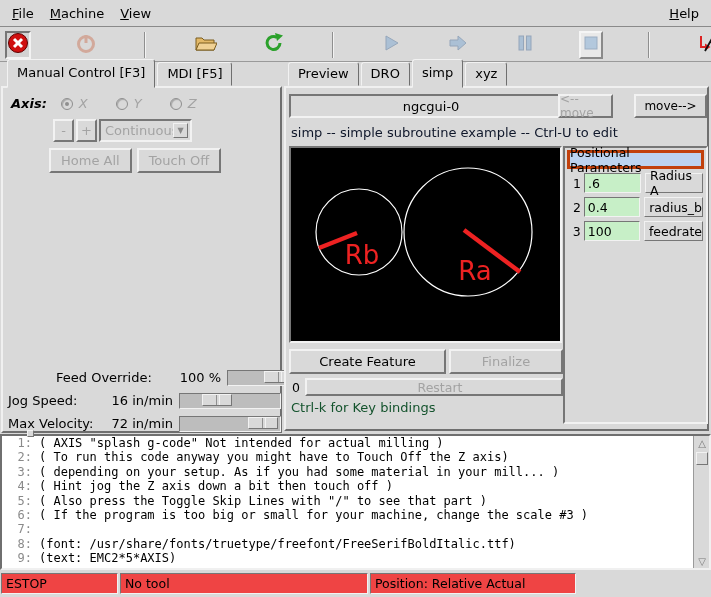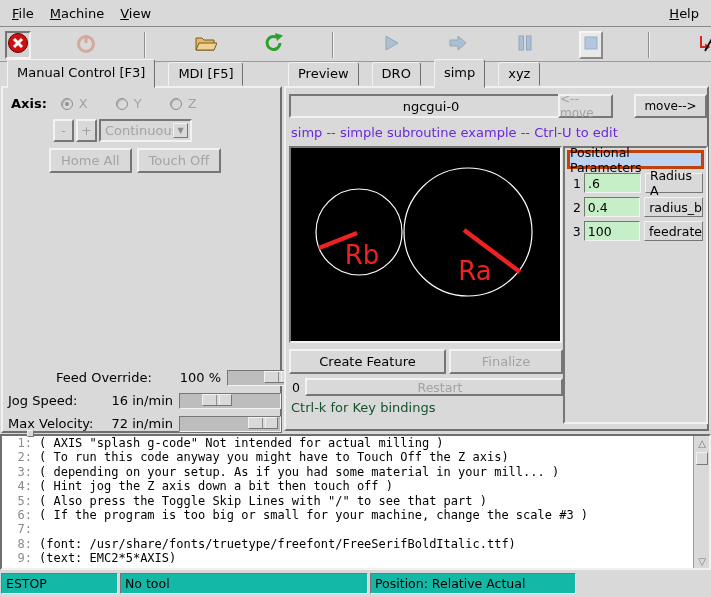--- a/index.html
+++ b/index.html
@@ -26,32 +26,32 @@
   .tbtn.pressed { border-color:#767676 #f2f2f2 #f2f2f2 #767676; background:#d2d2d2; }
   .tbtn.framed  { border-color:#f5f5f5 #8a8a8a #8a8a8a #f5f5f5; background:#e9e9e9; }
   .tbtn.selected{ border-color:#f5f5f5 #8a8a8a #8a8a8a #f5f5f5; background:#f4f4f4; }
   .tsep { width:2px; height:26px; margin:0 4px; border-left:1px solid #8f8f8f; border-right:1px solid #f3f3f3; }
   .faded { opacity:.5; }
   .letter-btn span.glyph { font-family:"DejaVu Serif","Liberation Serif",serif; font-weight:bold; font-size:16px; line-height:1; }
   .mark-bl::after { content:""; position:absolute; left:4px; bottom:3px; width:13px; height:5px;
     border-left:1px solid #222; border-bottom:1px solid #222; }
 
   
-  .tabrow { position:absolute; display:flex; align-items:flex-end; height:24px; z-index:3;gap:11px; }
+  .tabrow { position:absolute; display:flex; align-items:flex-end; height:24px; z-index:3; }
   .tab { padding:3px 9px 4px 9px; background:#d9d9d9; margin-right:2px; margin-top:4px;
     border:1px solid; border-color:#f2f2f2 #6f6f6f transparent #f2f2f2;
     border-top-left-radius:3px; border-top-right-radius:3px; }
   .tab.active { margin-top:0; padding-top:5px; padding-bottom:7px; position:relative; top:2px; z-index:4; }
 
   .frame { position:absolute; border:2px solid; border-color:#f0f0f0 #6f6f6f #6f6f6f #f0f0f0; background:#d9d9d9; }
   #left-frame  { left:1px;  top:86px; width:281px; height:347px; }
   #right-frame { left:284px; top:86px; width:425px; height:345px; }
 
   
-  .axis-row { position:absolute; left:8px; top:8px; display:flex; align-items:flex-start; }
+  .axis-row { position:absolute; left:8px; top:8px; display:flex; align-items:flex-start;font-style:italic; }
   .axis-label { font-weight:bold; margin-right:14px; }
   .radio-group { display:flex; align-items:center; margin-right:28px; }
   .radio { width:12px; height:12px; border-radius:50%; border:1px solid #8f8f8f;
     background:#d9d9d9; margin-right:6px; position:relative;
     box-shadow: inset 1px 1px 1px #a8a8a8; }
   .radio.on::after { content:""; position:absolute; left:3px; top:3px; width:4px; height:4px;
     border-radius:50%; background:#8f8f8f; }
   .jog-row { position:absolute; left:50px; top:31px; display:flex; align-items:center; }
   .jog-btn { width:21px; height:23px; display:flex; align-items:center; justify-content:center; margin-right:2px; }
   .combo { width:93px; height:23px; display:flex; align-items:center; padding-left:4px; position:relative; }
@@ -74,21 +74,21 @@
   .sash-grip { position:absolute; left:27px; top:430px; width:7px; height:7px;
     border:1px solid; border-color:#f2f2f2 #767676 #767676 #f2f2f2; background:#d9d9d9; z-index:5; }
 
   
   .ngc-entry { position:absolute; left:3px; top:6px; width:284px; height:24px;
     display:flex; align-items:center; justify-content:center; }
   .move-left  { position:absolute; left:272px; top:6px; width:55px; height:24px;
     display:flex; align-items:center; justify-content:center; font-size:12px; }
   .move-right { position:absolute; left:348px; top:6px; width:73px; height:24px;
     display:flex; align-items:center; justify-content:center; font-size:12px; }
-  .ngc-desc { position:absolute; left:5px; top:37px; color:#6d28d9; }
+  .ngc-desc { position:absolute; left:5px; top:37px; color:#0f172a; }
 
   .canvas-box { position:absolute; left:3px; top:58px; width:273px; height:197px; background:#000; }
   .canvas-box svg { display:block; }
 
   .params { position:absolute; left:277px; top:58px; width:145px; height:278px;
     border:2px solid; border-color:#767676 #f2f2f2 #f2f2f2 #767676; background:#d9d9d9; }
   .params-header { margin:2px; height:19px; background:#bdd3ef; border:3px solid #c2410c;
     display:flex; align-items:center; justify-content:center; font-size:12.5px; }
   .param-row { display:flex; align-items:center; margin:4px 3px 0 3px; height:20px; }
   .param-num { width:16px; text-align:right; padding-right:3px; font-size:12.5px; }
@@ -116,21 +116,21 @@
   .vscroll { position:absolute; right:0; top:0; bottom:0; width:16px; background:#d9d9d9;
     border-left:1px solid #9a9a9a; }
   .varrow { position:absolute; left:1px; width:14px; height:14px; display:flex; align-items:center;
     justify-content:center; font-size:10px; color:#7a7a7a; }
   .vthumb { position:absolute; left:2px; top:16px; width:12px; height:13px;
     border:1px solid; border-color:#f2f2f2 #767676 #767676 #f2f2f2; background:#d9d9d9; }
 
   
   .statusbar { position:absolute; left:0; top:570px; width:711px; height:27px; background:#d9d9d9; }
   .status-cell { position:absolute; top:3px; height:21px; border:1px solid;
-    border-color:#767676 #f2f2f2 #f2f2f2 #767676; background:#14b8a6;
+    border-color:#767676 #f2f2f2 #f2f2f2 #767676; background:#ef4444;
     display:flex; align-items:center; padding-left:4px; font-size:12.5px; }
   #status-estop { left:1px; width:117px; }
   #status-tool  { left:120px; width:248px; }
   #status-pos   { left:370px; width:206px; }
 </style>
 </head>
 <body>
 
 <div class="menubar">
   <span class="menu-item"><u>F</u>ile</span>

